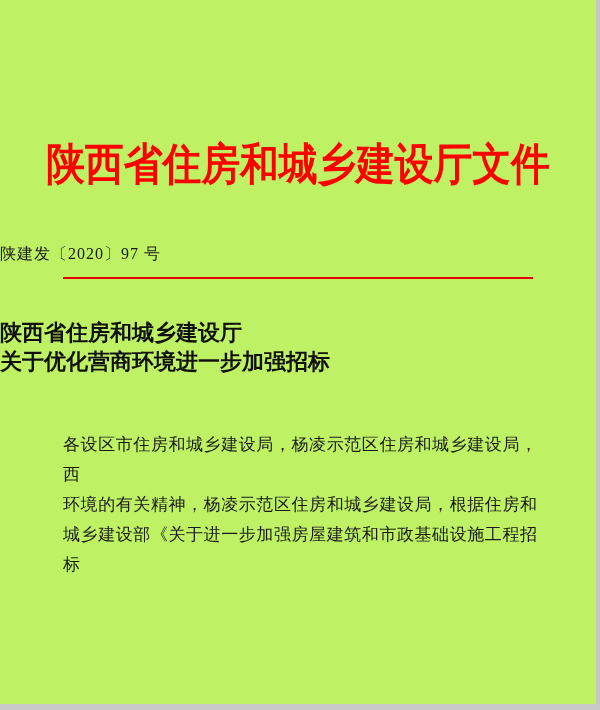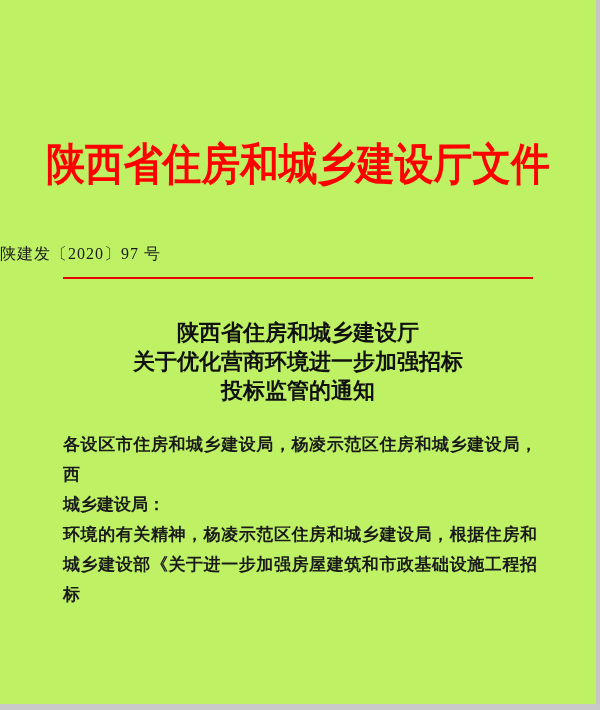--- a/index.html
+++ b/index.html
@@ -53,39 +53,38 @@
   .red-rule {
     position: absolute;
     top: 277px; left: 63px;
     width: 470px; height: 2px;
     background: #e60000;
   }
   .notice-title {
     position: absolute;
     top: 318px; left: 0;
     width: 100%;
-    text-align: center;
+    text-align: left;
     font-size: 22px;
     font-weight: bold;
     line-height: 29px;
     color: #111111;
   }
   .body-text {
     position: absolute;
     top: 430px; left: 63px;
     width: 474px;
     font-size: 17px;
     line-height: 30px;
     color: #1a1a1a;
   }
   .body-line {
     text-align: justify;
     text-justify: inter-character;
     white-space: normal;
-    font-weight: bold;
   }
   .body-line.fill {
     text-align-last: justify;
   }
   .body-line.end {
     text-align: left;
     text-align-last: left;
   }
   .body-line.indent {
     text-indent: 2em;
@@ -98,26 +97,24 @@
 
   <div class="banner">陕西省住房和城乡建设厅文件</div>
 
   <div class="doc-number">陕建发〔2020〕97 号</div>
 
   <div class="red-rule"></div>
 
   <div class="notice-title">
     <div>陕西省住房和城乡建设厅</div>
     <div>关于优化营商环境进一步加强招标</div>
-    <div>投标监管的通知</div>
   </div>
 
   <div class="body-text">
     <div class="body-line fill">各设区市住房和城乡建设局，杨凌示范区住房和城乡建设局，西</div>
-    <div class="body-line end">城乡建设局：</div>
 
     <div class="body-line fill">环境的有关精神，杨凌示范区住房和城乡建设局，根据住房和</div>
     <div class="body-line fill">城乡建设部《关于进一步加强房屋建筑和市政基础设施工程招标</div>
 
   </div>
 
 </div>
 
 <div class="edge-right"></div>
 <div class="edge-bottom"></div>

